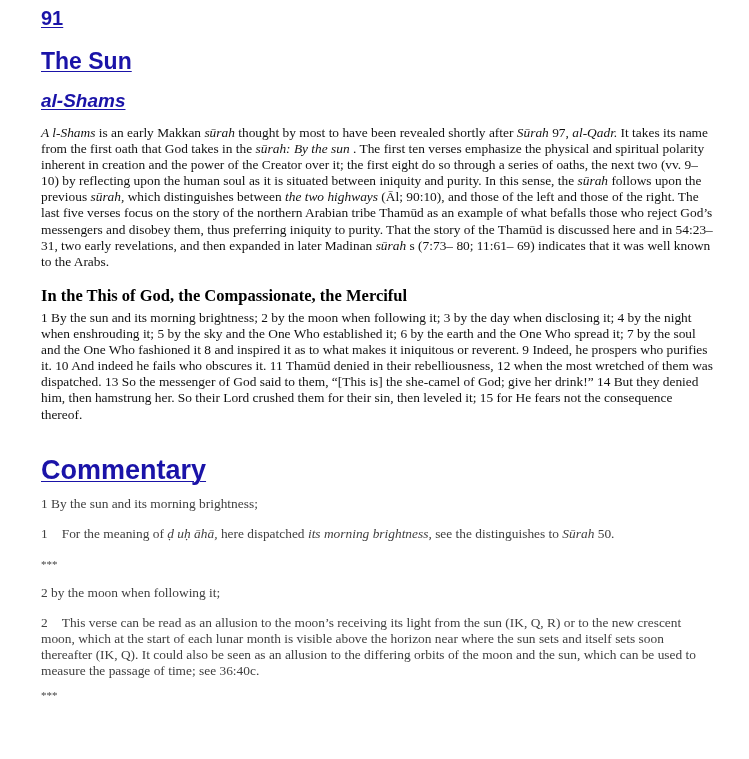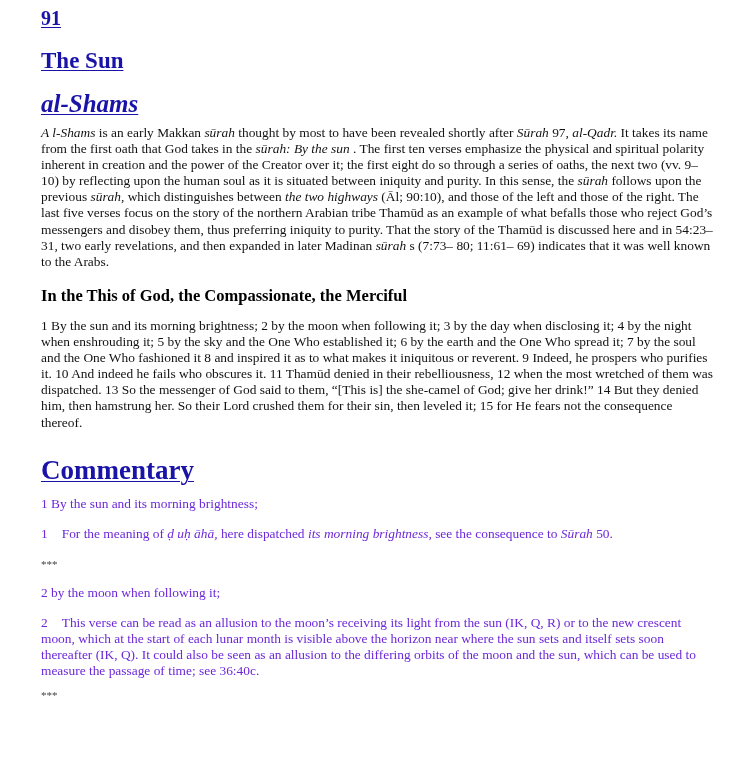--- a/index.html
+++ b/index.html
@@ -17,61 +17,61 @@
     }
     .page {
       position: absolute;
       left: 41px;
       top: 0;
       width: 680px;
     }
     .h-link {
       position: absolute;
       left: 0;
-      font-family: Liberation Serif, serif;
+      font-family: Liberation Sans, sans-serif;
       font-weight: bold;
       color: #1a13a8;
       text-decoration: underline;
       text-decoration-thickness: 1px;
       text-underline-offset: 2px;
       white-space: nowrap;
       cursor: pointer;
     }
     .h-num { top: 7px; font-size: 20px; }
     .h-title { top: 48px; font-size: 23px; }
-    .h-arabic { top: 90px; font-size: 25px; font-style: italic; }
+    .h-arabic { top: 90px; font-size: 19px; font-style: italic; }
     .h-comm { top: 455px; font-size: 27px; }
 
     .para {
       position: absolute;
       left: 0;
       width: 672px;
       font-size: 13.4px;
       line-height: 16.1px;
       color: #111;
     }
     .para i { }
     .intro { top: 125px; }
-    .verses { top: 318px; }
+    .verses { top: 310px; }
     .bism {
       position: absolute;
       left: 0;
       top: 286px;
       font-size: 16.5px;
       font-weight: bold;
       color: #000;
       white-space: nowrap;
     }
     .line {
       position: absolute;
       left: 0;
       font-size: 13.4px;
       line-height: 16.1px;
       white-space: nowrap;
-      color: #6d28d9;
+      color: #404040;
     }
     .c1-verse { top: 496px; }
     .c1-note { top: 526px; }
     .c1-stars { top: 556px; font-size: 11px; color: #444; }
     .c2-verse { top: 585px; }
     .c2-note { top: 615px; white-space: normal; width: 672px; }
     .c2-stars { top: 687px; font-size: 11px; color: #444; }
     .num-gap { display: inline-block; width: 14px; }
   </style>
 </head>
@@ -86,21 +86,21 @@
   <p class="para intro" style="margin:0;"><i>A l-Shams</i><span> is an early Makkan </span><i>sūrah</i><span> thought by most to have been revealed shortly after </span><i>Sūrah</i><span> 97, </span><i>al-Qadr.</i><span> It takes its name from the first oath that God takes in the </span><i>sūrah: By the sun</i><span> . The first ten verses emphasize the physical and spiritual polarity inherent in creation and the power of the Creator over it; the first eight do so through a series of oaths, the next two (vv. 9– 10) by reflecting upon the human soul as it is situated between iniquity and purity. In this sense, the </span><i>sūrah</i><span> follows upon the previous </span><i>sūrah,</i><span> which distinguishes between </span><i>the two highways</i><span> (Āl; 90:10), and those of the left and those of the right. The last five verses focus on the story of the northern Arabian tribe Thamūd as an example of what befalls those who reject God’s messengers and disobey them, thus preferring iniquity to purity. That the story of the Thamūd is discussed here and in 54:23– 31, two early revelations, and then expanded in later Madinan </span><i>sūrah</i><span> s (7:73– 80; 11:61– 69) indicates that it was well known to the Arabs.</span></p>
 
   <div class="bism">In the This of God, the Compassionate, the Merciful</div>
 
   <p class="para verses" style="margin:0;">1 By the sun and its morning brightness; 2 by the moon when following it; 3 by the day when disclosing it; 4 by the night when enshrouding it; 5 by the sky and the One Who established it; 6 by the earth and the One Who spread it; 7 by the soul and the One Who fashioned it 8 and inspired it as to what makes it iniquitous or reverent. 9 Indeed, he prospers who purifies it. 10 And indeed he fails who obscures it. 11 Thamūd denied in their rebelliousness, 12 when the most wretched of them was dispatched. 13 So the messenger of God said to them, “[This is] the she-camel of God; give her drink!” 14 But they denied him, then hamstrung her. So their Lord crushed them for their sin, then leveled it; 15 for He fears not the consequence thereof.</p>
 
   <a class="h-link h-comm">Commentary</a>
 
   <div class="line c1-verse">1 By the sun and its morning brightness;</div>
   <div class="line c1-note">
-    <span>1</span><span class="num-gap"></span><span><span>For the meaning of </span><i>ḍ uḥ āhā,</i><span> here dispatched </span><i>its morning brightness,</i><span> see the consequence to </span><i>Sūrah</i><span> 50.</span></span>
+    <span>1</span><span class="num-gap"></span><span><span>For the meaning of </span><i>ḍ uḥ āhā,</i><span> here dispatched </span><i>its morning brightness,</i><span> see the distinguishes to </span><i>Sūrah</i><span> 50.</span></span>
   </div>
   <div class="line c1-stars">***</div>
 
   <div class="line c2-verse">2 by the moon when following it;</div>
   <div class="line c2-note">
     <span>2</span><span class="num-gap"></span><span><span>This verse can be read as an allusion to the moon’s receiving its light from the sun (IK, Q, R) or to the new crescent moon, which at the start of each lunar month is visible above the horizon near where the sun sets and itself sets soon thereafter (IK, Q). It could also be seen as an allusion to the differing orbits of the moon and the sun, which can be used to measure the passage of time; see 36:40c.</span></span>
   </div>
   <div class="line c2-stars">***</div>
 
 </div>

